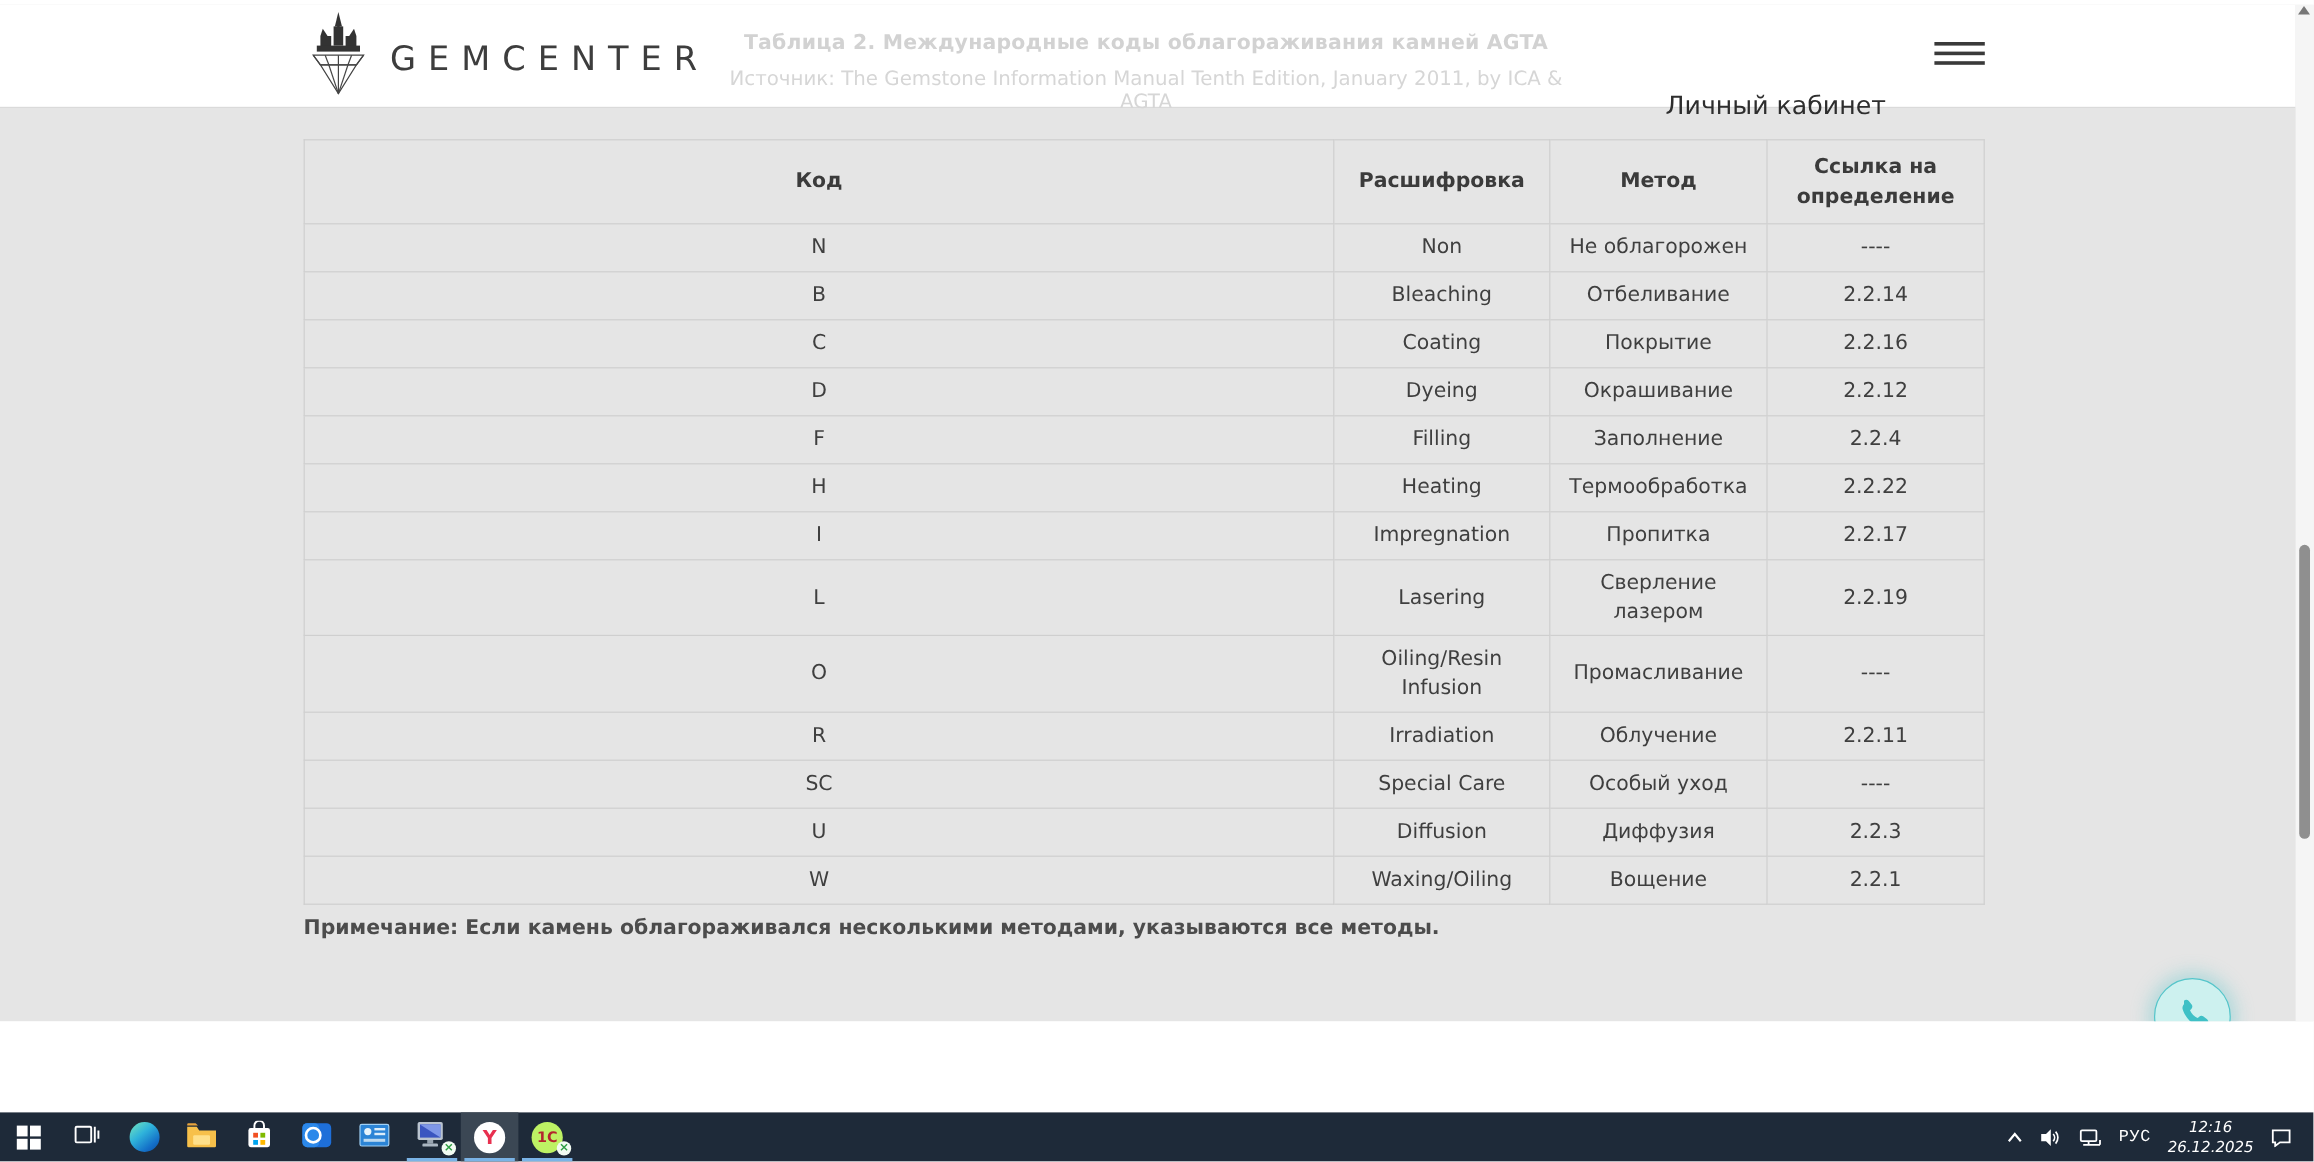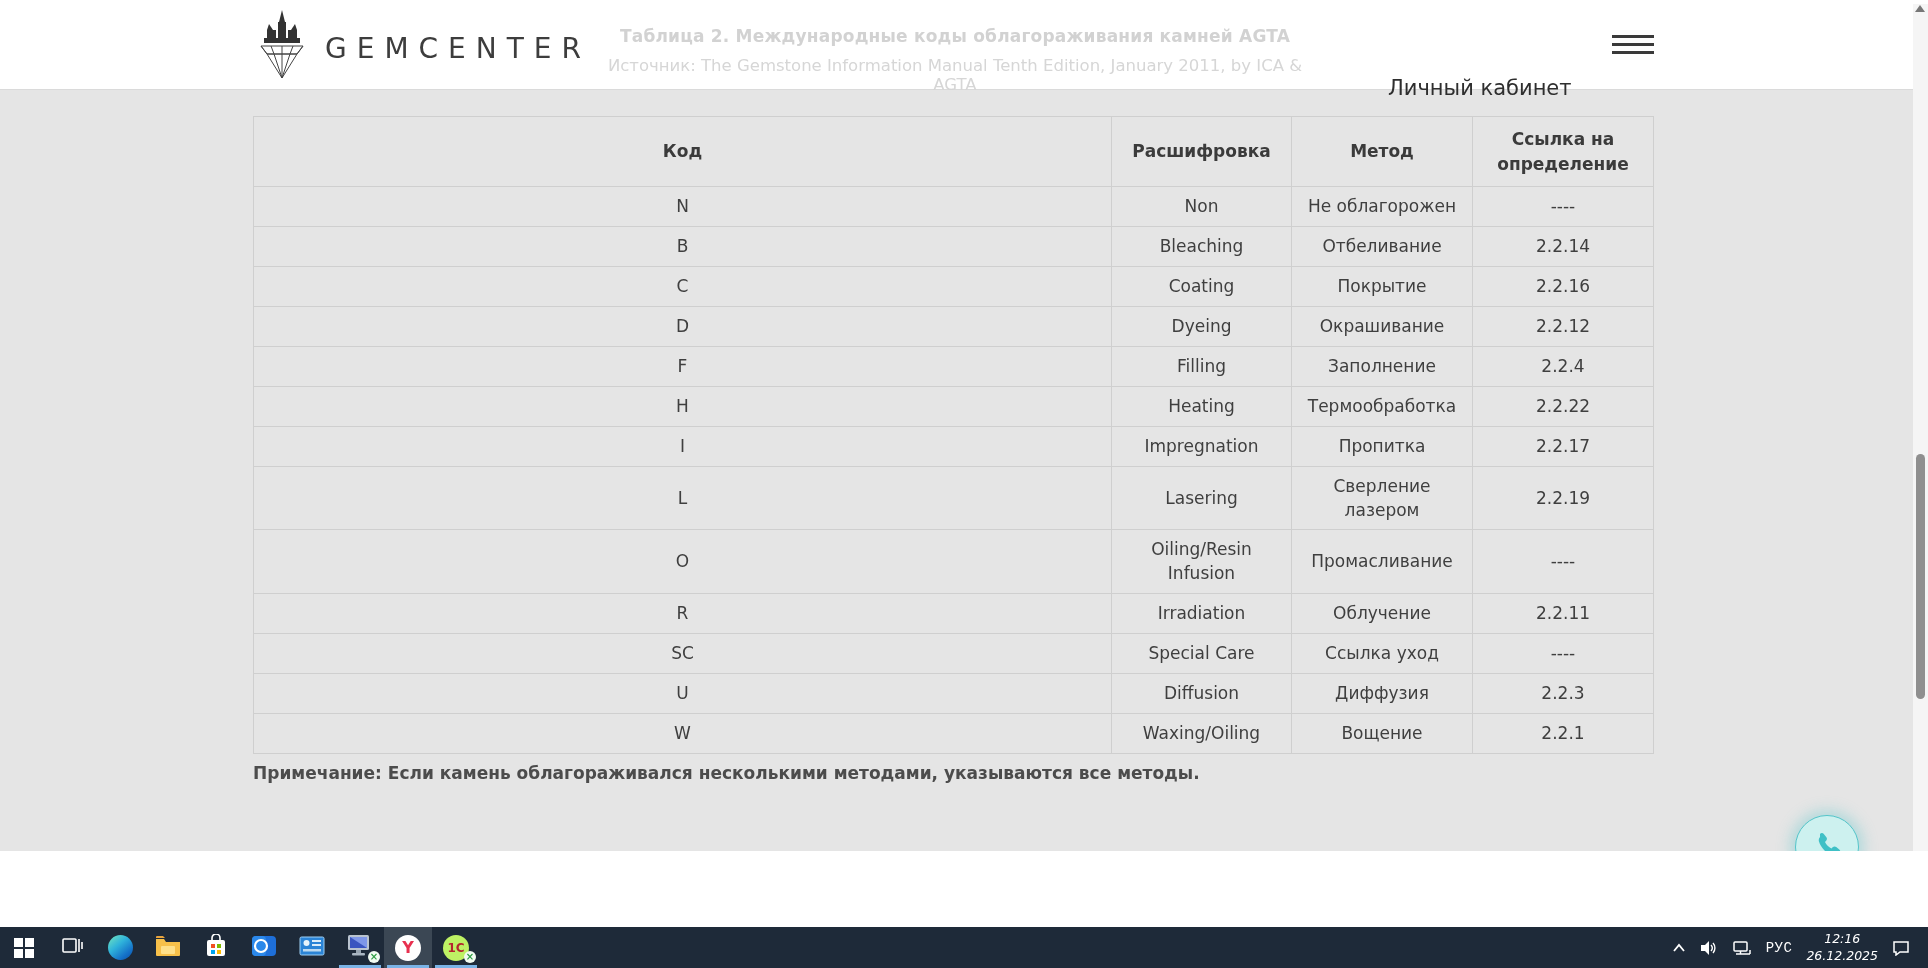--- a/index.html
+++ b/index.html
@@ -188,21 +188,21 @@
             </tr>
             <tr>
               <td>R</td>
               <td>Irradiation</td>
               <td>Облучение</td>
               <td>2.2.11</td>
             </tr>
             <tr>
               <td>SC</td>
               <td>Special Care</td>
-              <td>Ссылка уход</td>
+              <td>Особый уход</td>
               <td>----</td>
             </tr>
             <tr>
               <td>U</td>
               <td>Diffusion</td>
               <td>Диффузия</td>
               <td>2.2.3</td>
             </tr>
             <tr>
               <td>W</td>

